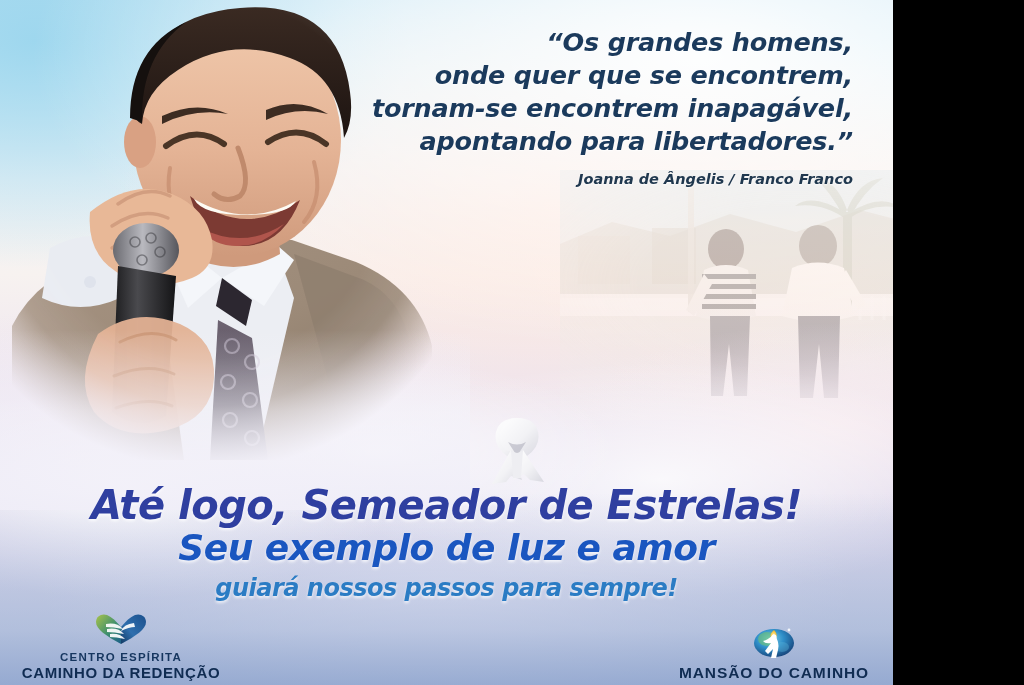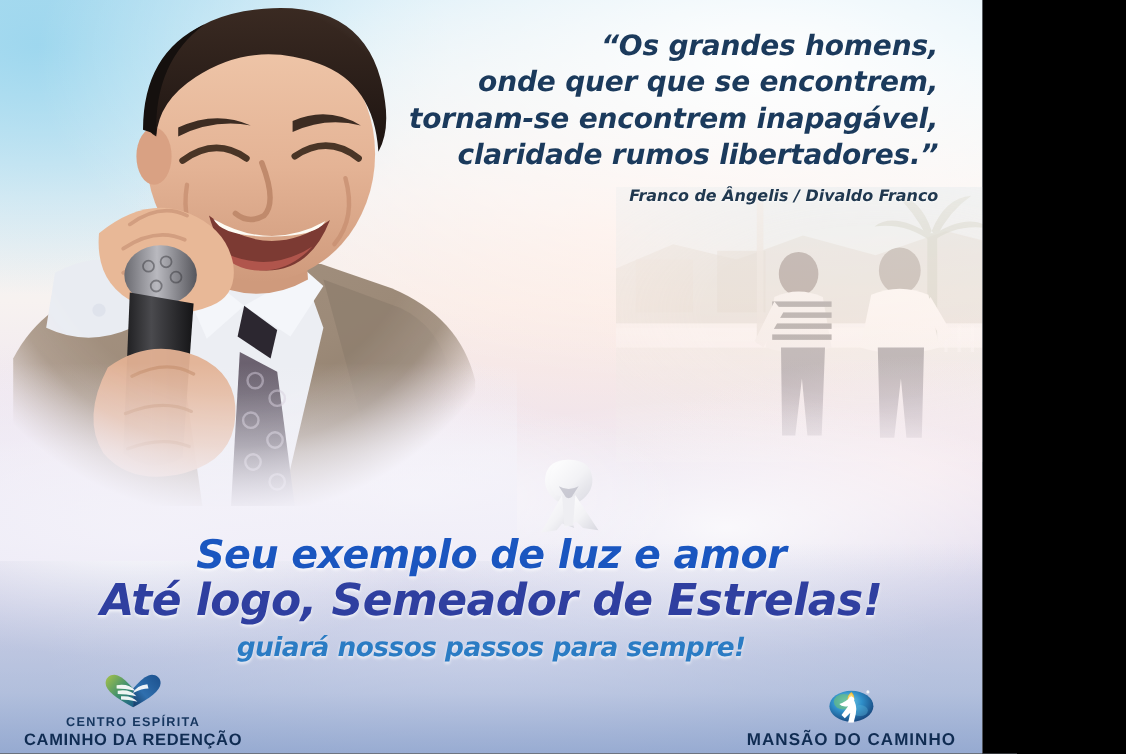--- a/index.html
+++ b/index.html
@@ -305,22 +305,22 @@
     </svg>
   </div>
 
   <div style="position:absolute;left:0;top:330px;width:470px;height:180px;
               background:linear-gradient(180deg, rgba(244,243,250,0) 0%, rgba(244,243,250,.55) 45%, rgba(240,238,248,.92) 100%);"></div>
 
   <div id="quote">
     <div class="qline">“Os grandes homens,</div>
     <div class="qline">onde quer que se encontrem,</div>
     <div class="qline">tornam-se encontrem inapagável,</div>
-    <div class="qline">claridade rumos libertadores.”</div>
-    <div class="qattr">Franco de Ângelis / Divaldo Franco</div>
+    <div class="qline">apontando para libertadores.”</div>
+    <div class="qattr">Joanna de Ângelis / Franco Franco</div>
   </div>
 
   <div id="ribbon">
     <svg width="78" height="82" viewBox="0 0 78 82">
       <defs>
         <linearGradient id="rib" x1="0" y1="0" x2="1" y2="1">
           <stop offset="0%" stop-color="#ffffff"></stop>
           <stop offset="55%" stop-color="#f2f2f5"></stop>
           <stop offset="100%" stop-color="#d8d8e0"></stop>
         </linearGradient>
@@ -328,22 +328,22 @@
       <path d="M39 12 q-18 0 -21 14 q-3 14 11 24 l22 -6 q8 -10 4 -20 q-4 -12 -16 -12 Z" fill="url(#rib)"></path>
       <path d="M39 12 q18 0 21 14 q3 14 -11 24 l-22 -6 q-8 -10 -4 -20 q4 -12 16 -12 Z" fill="url(#rib)" opacity=".96"></path>
       <path d="M30 36 q9 14 9 14 q0 0 9 -14 q-9 5 -18 0 Z" fill="#b9b9c4" opacity=".7"></path>
       <path d="M33 44 L14 78 L28 76 L33 70 L44 74 Z" fill="url(#rib)"></path>
       <path d="M45 44 L66 76 L52 74 L46 68 L35 74 Z" fill="url(#rib)"></path>
       <path d="M33 44 q6 6 12 0 l-2 28 l-8 0 Z" fill="#eeeef2"></path>
     </svg>
   </div>
 
   <div id="headline">
+    <div class="hline h1">Até logo, Semeador de Estrelas!</div>
     <div class="hline h2">Seu exemplo de luz e amor</div>
-    <div class="hline h1">Até logo, Semeador de Estrelas!</div>
     <div class="hline h3">guiará nossos passos para sempre!</div>
   </div>
 
   <div class="logo-block" id="logo-right">
     <span class="logo-mark">
       <svg width="46" height="34" viewBox="0 0 46 34">
         <defs>
           <radialGradient id="globe" cx="40%" cy="35%" r="75%">
             <stop offset="0%" stop-color="#7fd3e8"></stop>
             <stop offset="45%" stop-color="#2f8fc9"></stop>

